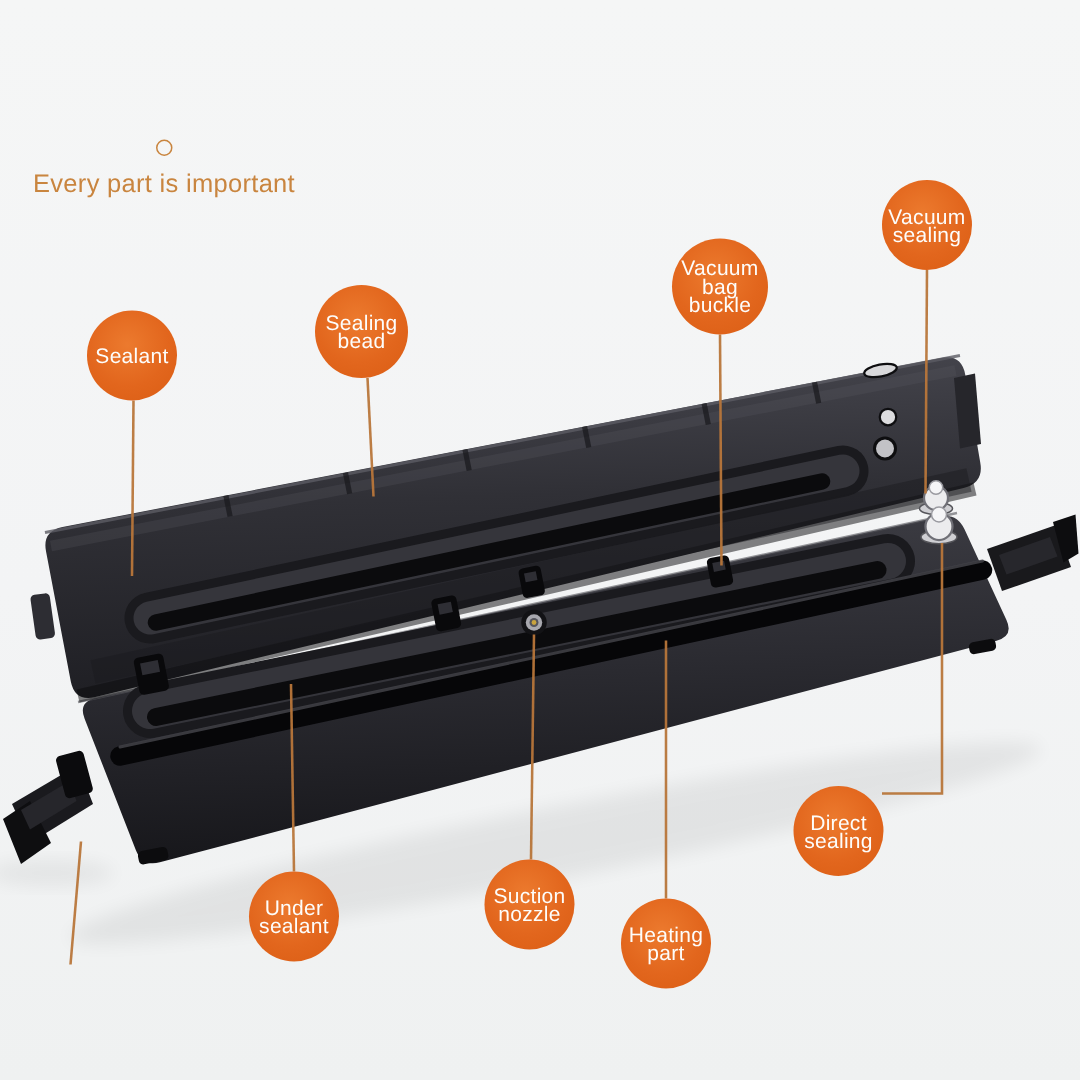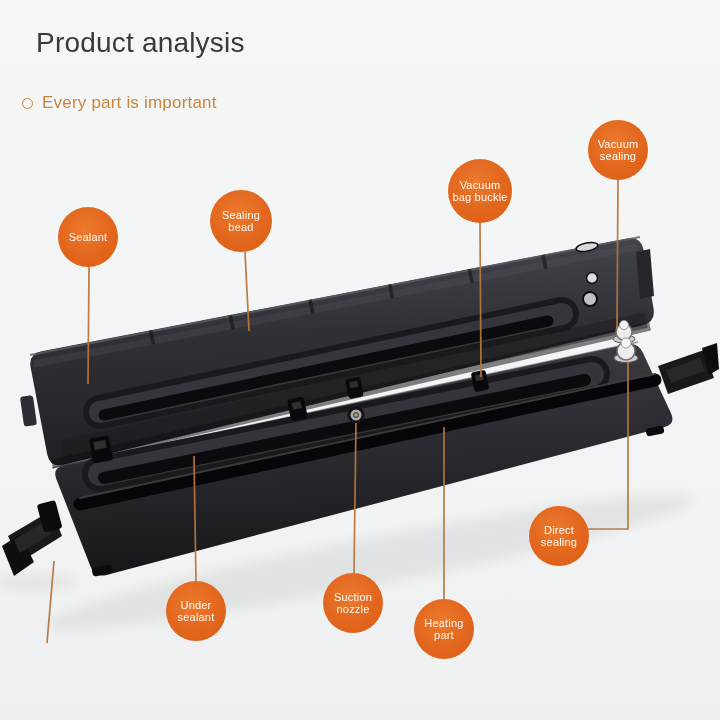--- a/index.html
+++ b/index.html
@@ -8,38 +8,38 @@
     background:linear-gradient(180deg,#f5f6f6 0%,#f3f4f5 55%,#eff1f1 100%);
     font-family:"Liberation Sans", sans-serif;
   }
   .stage{position:absolute;inset:0;}
   svg{position:absolute;left:0;top:0;}
   .page-title{
     position:absolute;left:36px;top:27px;margin:0;
     font-size:28px;font-weight:400;color:#3a3a3c;letter-spacing:.2px;
   }
   .subtitle-row{
-    position:absolute;left:22px;top:93px;display:flex;align-items:center;gap:9px;
+    position:absolute;left:22px;top:93px;display:flex;align-items:center;gap:9px;flex-direction:column;
   }
   .subtitle-bullet{
     width:11px;height:11px;border-radius:50%;border:1.5px solid #c9853f;box-sizing:border-box;
   }
   .subtitle-text{font-size:17px;color:#c9853f;letter-spacing:.2px;}
   .bubble{
     position:absolute;border-radius:50%;
     background:radial-gradient(circle at 45% 38%, #ec7a2e 0%, #e2661d 55%, #da5d14 100%);
     color:#fdfdfb;display:flex;align-items:center;justify-content:center;
-    text-align:center;font-size:11px;line-height:12.5px;white-space:pre-line;
+    text-align:center;font-size:14px;line-height:12.5px;white-space:pre-line;
     letter-spacing:.2px;z-index:3;
   }
   .b-sealant{left:58px;top:207px;width:60px;height:60px;}
   .b-sealing-bead{left:210px;top:190px;width:62px;height:62px;}
   .b-vacuum-bag-buckle{left:448px;top:159px;width:64px;height:64px;}
   .b-vacuum-sealing{left:588px;top:120px;width:60px;height:60px;}
-  .b-direct-sealing{left:529px;top:506px;width:60px;height:60px;text-align:center;}
+  .b-direct-sealing{left:529px;top:524px;width:60px;height:60px;text-align:center;}
   .b-heating-wire{left:414px;top:599px;width:60px;height:60px;}
   .b-suction-nozzle{left:323px;top:573px;width:60px;height:60px;}
   .b-under-sealant{left:166px;top:581px;width:60px;height:60px;}
   .b-left-upper-cover-buckle{left:11px;top:642px;width:62px;height:62px;}
 </style>
 </head>
 <body>
 
 <div class="stage">
 
@@ -168,21 +168,20 @@
       <path d="M480,223 L481,377"></path>
       <path d="M618,180 L617,329"></path>
       <path d="M628,362 L628,529 L588,529"></path>
       <path d="M444,427 L444,599"></path>
       <path d="M356,423 L354,573"></path>
       <path d="M194,456 L196,581"></path>
       <path d="M54,561 L47,643"></path>
     </g>
   </svg>
 
-  <h1 class="page-title">Product analysis</h1>
   <div class="subtitle-row">
     <span class="subtitle-bullet"></span>
     <span class="subtitle-text">Every part is important</span>
   </div>
 
   <div class="bubble b-sealant">Sealant</div>
   <div class="bubble b-sealing-bead">Sealing
 bead</div>
   <div class="bubble b-vacuum-bag-buckle">Vacuum
 bag buckle</div>

